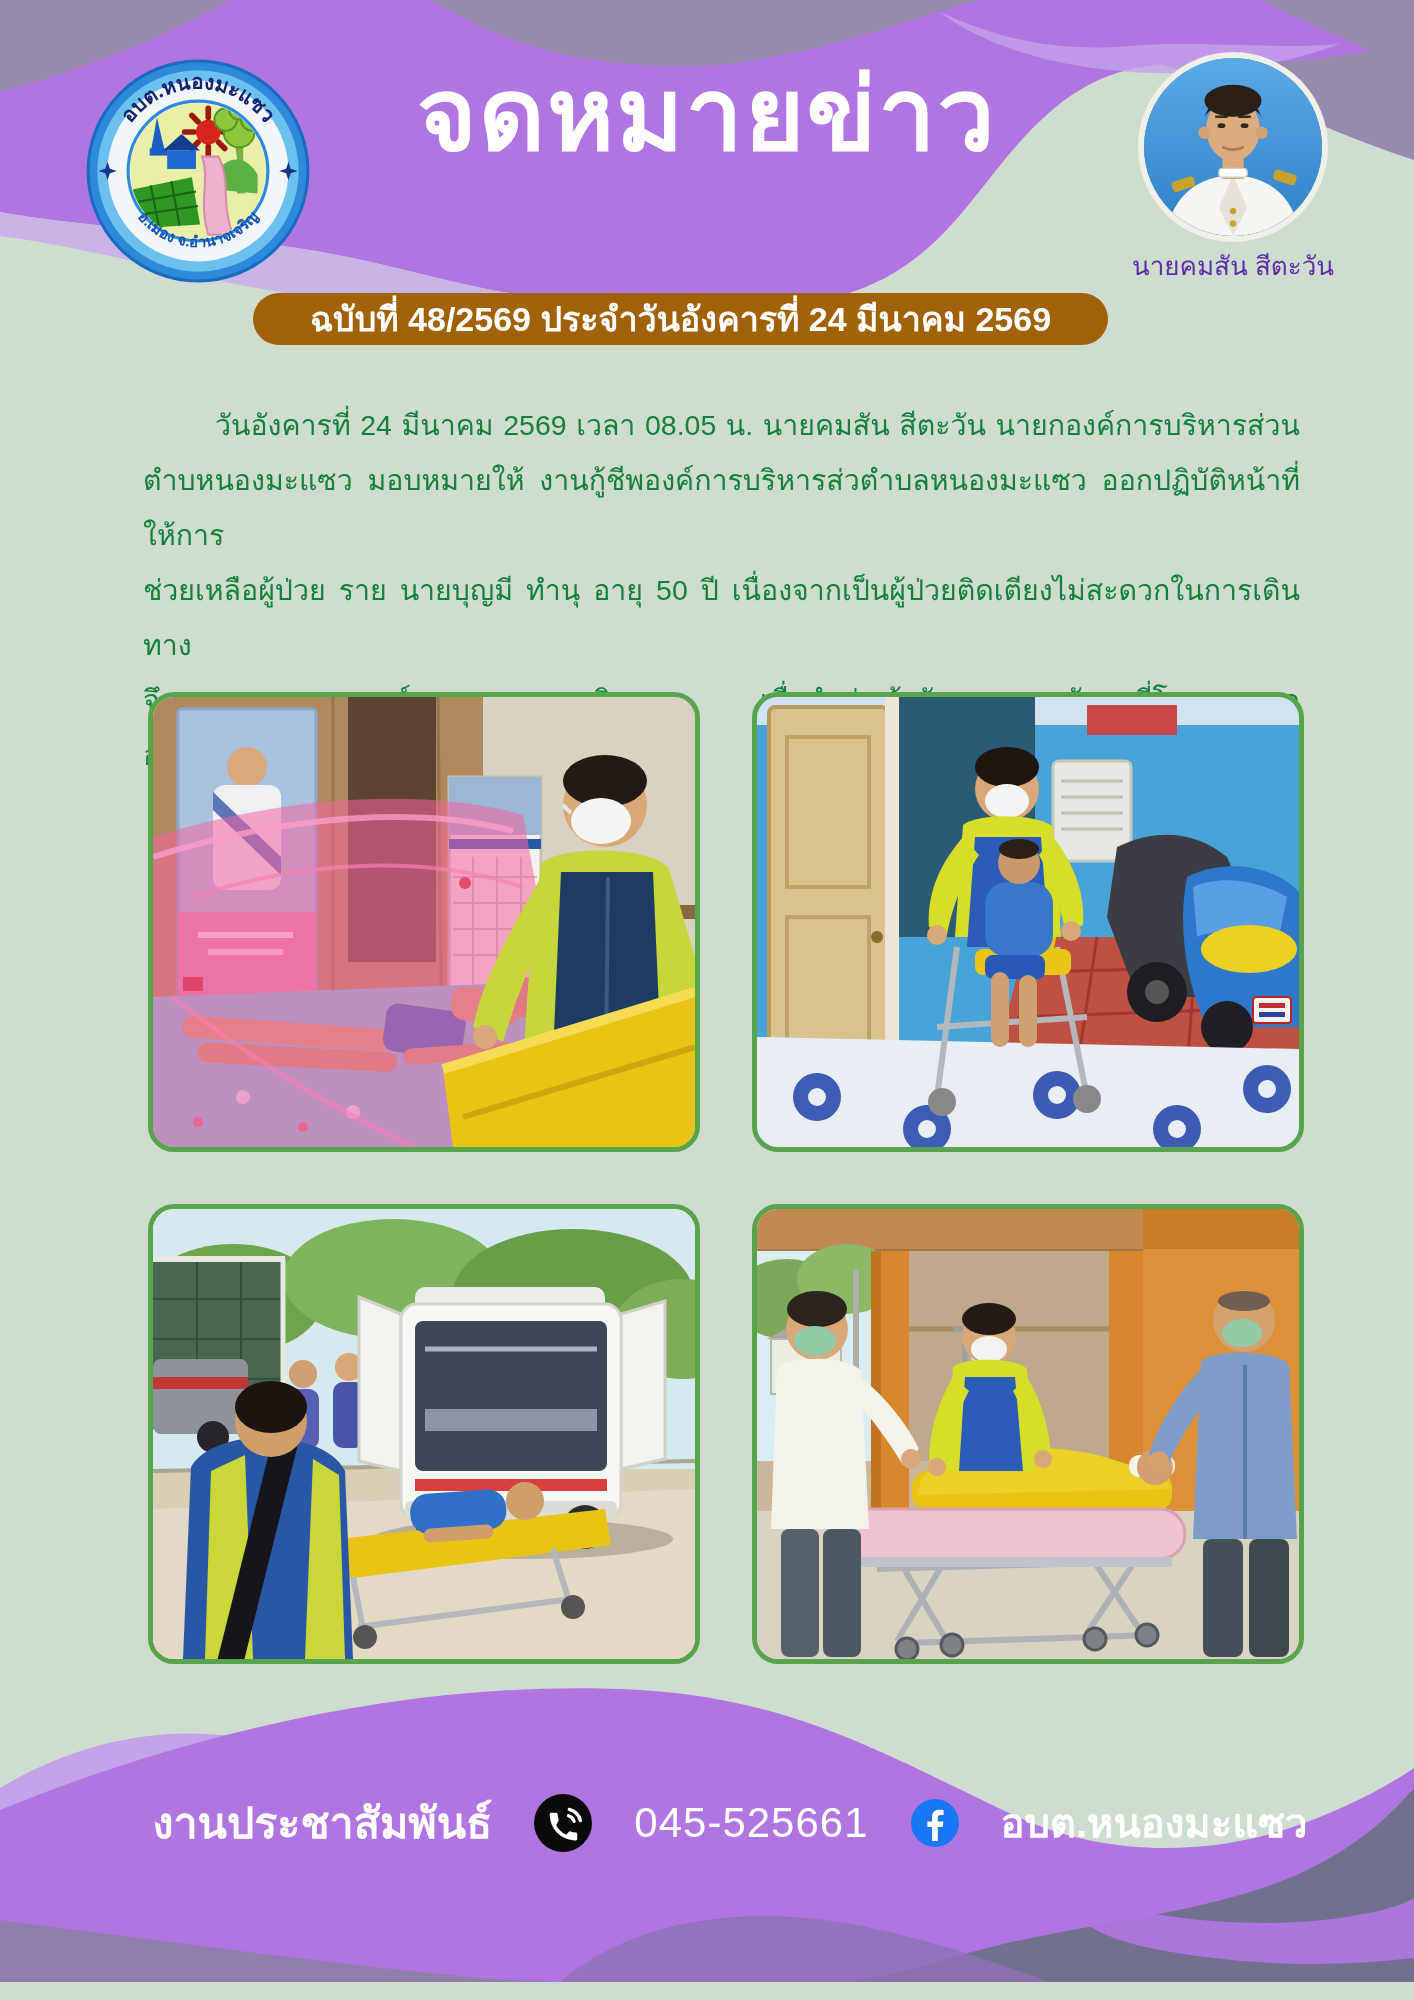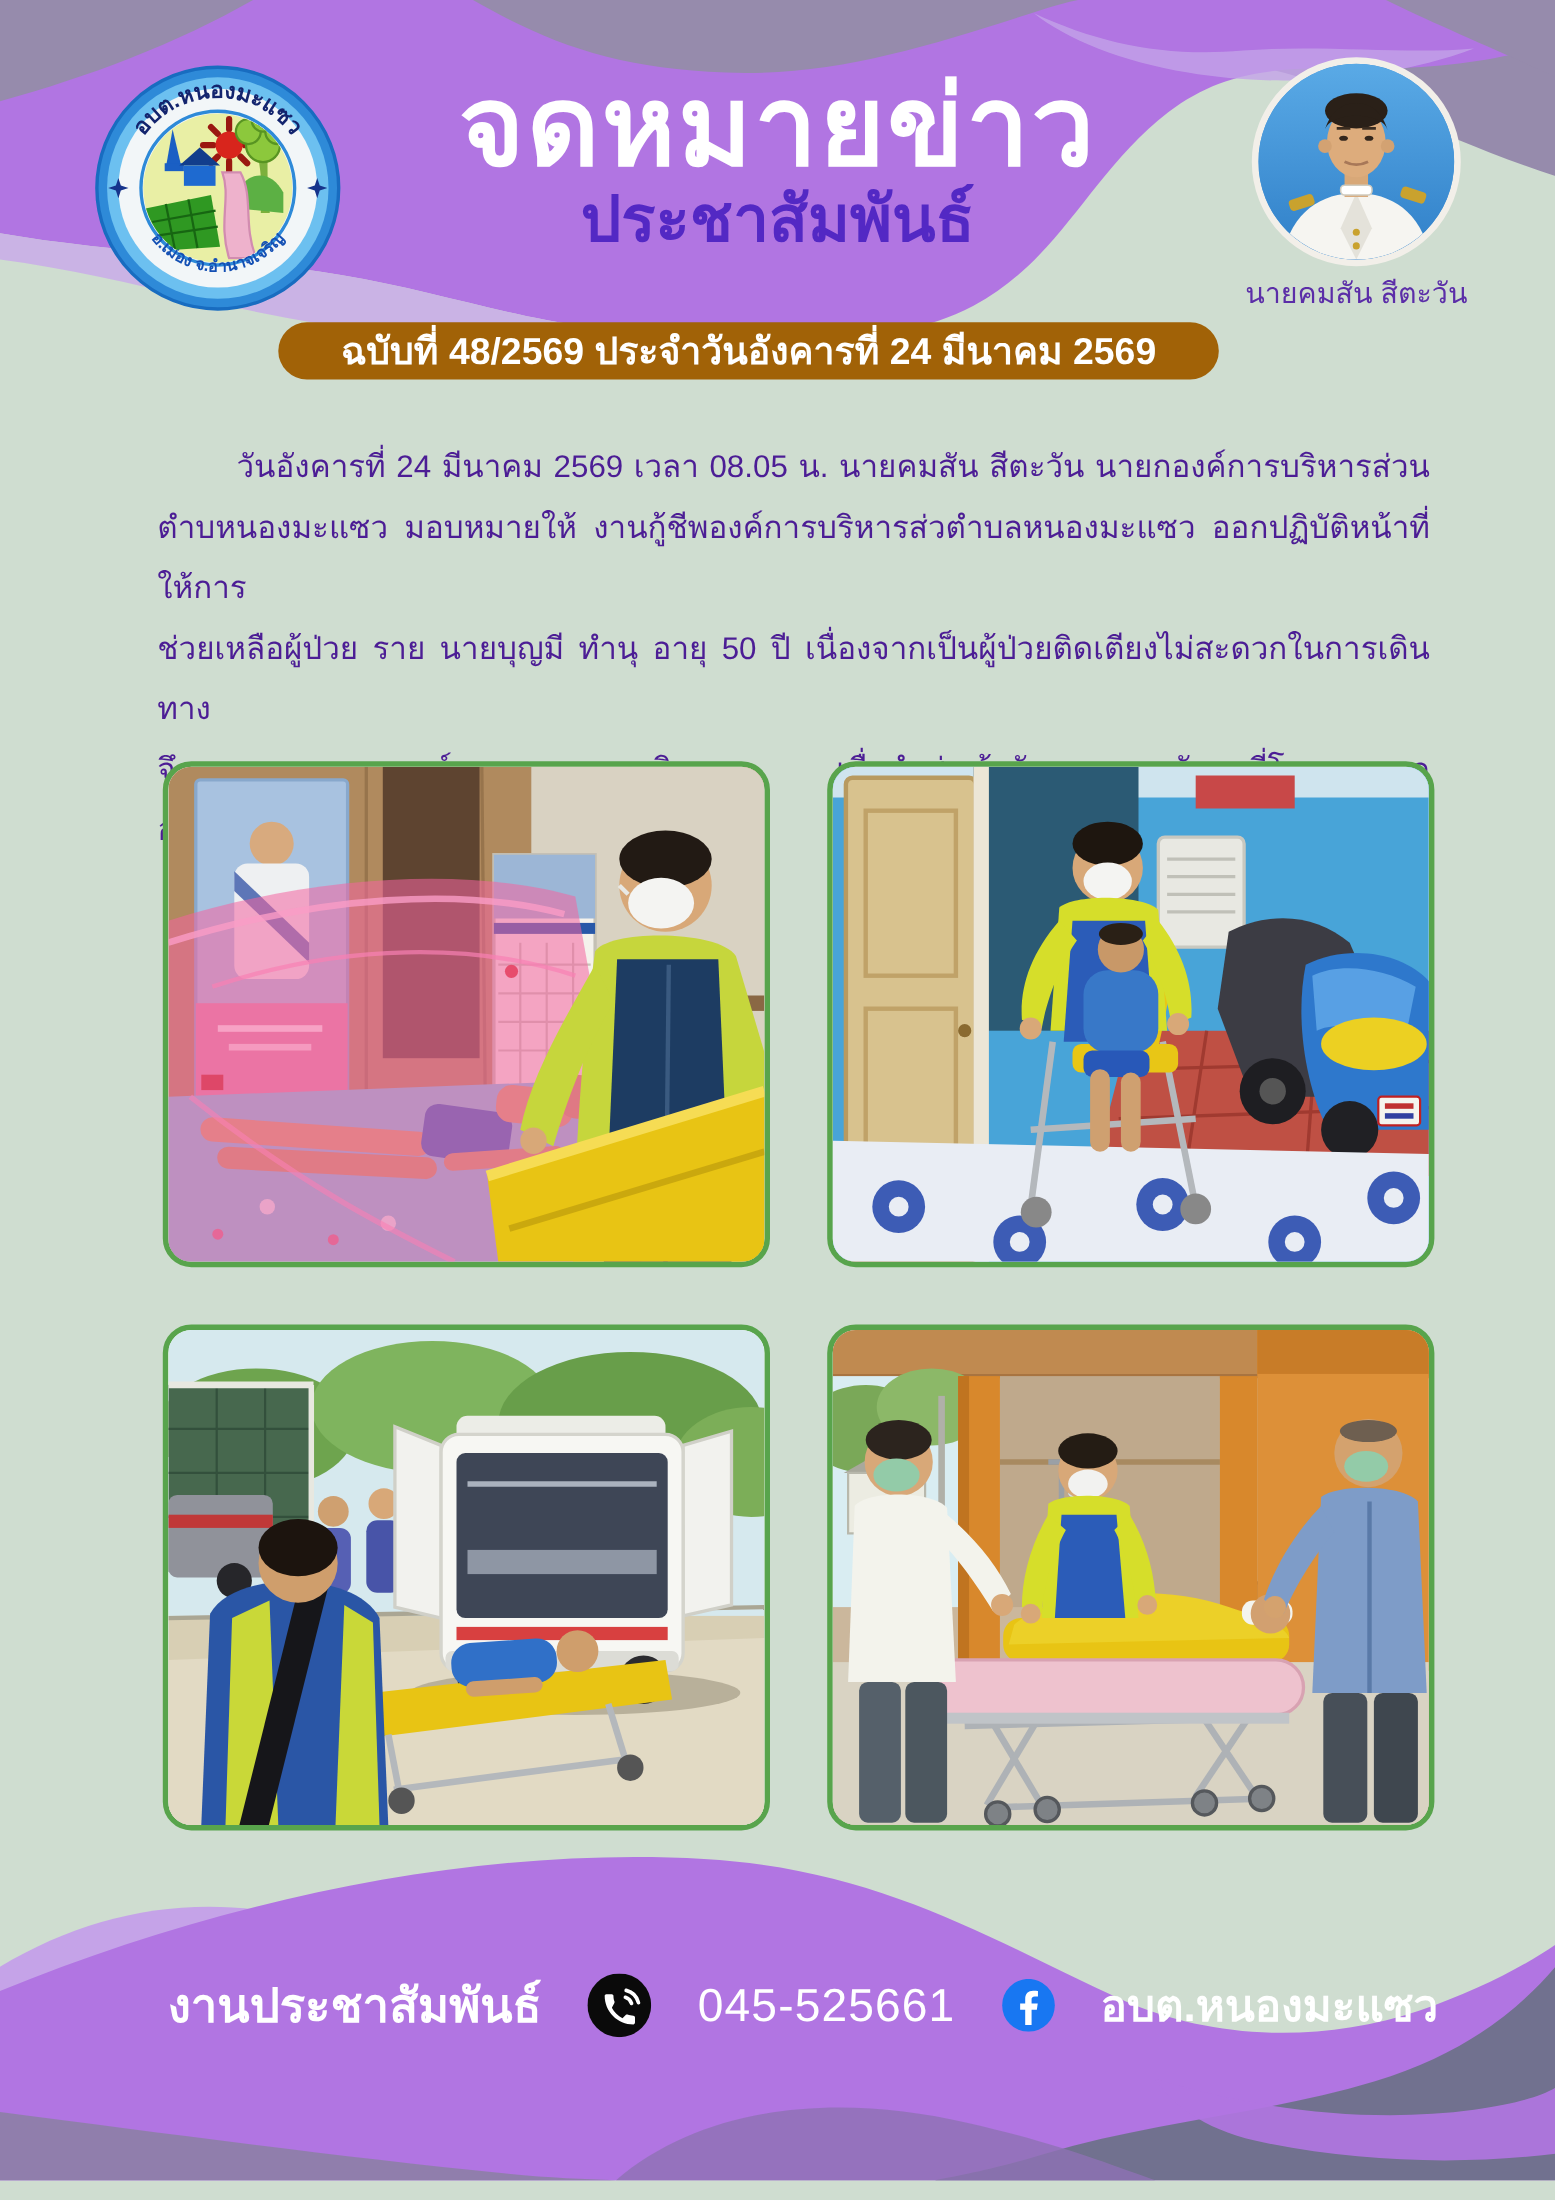--- a/index.html
+++ b/index.html
@@ -38,21 +38,21 @@
 
   .issue-banner{
     position:absolute; left:253px; top:293px; width:855px; height:52px;
     background:#a16207; border-radius:32px;
     display:flex; align-items:center; justify-content:center;
     color:#ffffff; font-size:34px; font-weight:bold;
   }
 
   .article{
     position:absolute; left:143px; top:398px; width:1157px;
-    color:#4c1d95; font-size:28.5px; line-height:55px;
+    color:#15803d; font-size:28.5px; line-height:55px;
   }
   .article .line{text-align:justify; text-align-last:justify;}
   .article .line.first{text-indent:72px;}
 
   .photo-grid{
     position:absolute; left:148px; top:692px; width:1156px;
     display:grid; grid-template-columns:552px 552px; grid-auto-rows:460px;
     gap:52px;
   }
   .photo{
@@ -150,21 +150,20 @@
           <line x1="64" y1="124" x2="72" y2="164"></line>
             <line x1="84" y1="120" x2="92" y2="163"></line>
         </g>
         <path d="M128,112 C138,94 158,94 168,114 L168,132 L128,128 Z" fill="#5cb044"></path>
         <path d="M114,96 C122,118 110,140 120,172 L144,172 C132,142 142,118 130,96 Z" fill="#eeb2cc" stroke="#d28cb0" stroke-width="2"></path>
       </g>
     </svg>
   </div>
 
   <h1 class="main-title">จดหมายข่าว</h1>
-  <h2 class="sub-title">ประชาสัมพันธ์</h2>
 
   <div class="official">
     <div class="portrait">
       <svg viewBox="0 0 100 100">
         <defs>
             <linearGradient id="pg" x1="0" y1="0" x2="0" y2="1">
           <stop offset="0" stop-color="#5aaae6"></stop>
               <stop offset="1" stop-color="#2f7fc8"></stop>
         </linearGradient>
           </defs>

